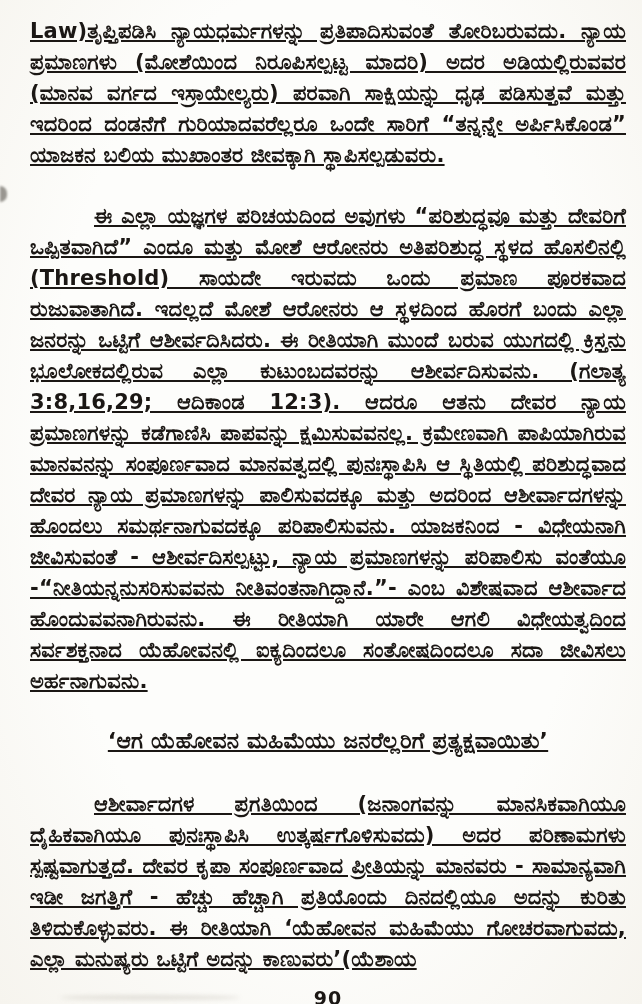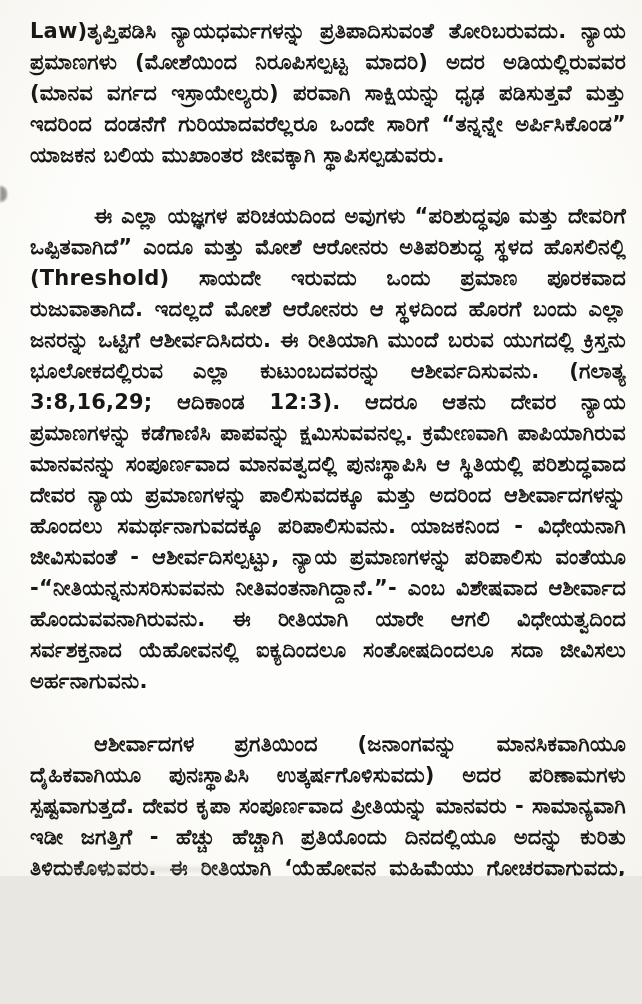--- a/index.html
+++ b/index.html
@@ -3,34 +3,35 @@
 <meta charset="utf-8">
 <style>
   html, body {
     margin: 0;
     padding: 0;
     background: #e9e7e2;
   }
   .page {
     position: relative;
     width: 642px;
-    height: 876px;
+    height: 1004px;
     margin: 0 auto;
     background: #fcfbf8;
     background-image: radial-gradient(ellipse at 50% 45%, #fdfdfb 60%, #f6f4ee 100%);
     overflow: hidden;
     box-sizing: border-box;
     padding: 16px 16px 0 30px;
     font-family: "DejaVu Sans", sans-serif;
     color: #1b1714;
     font-size: 21px;
     line-height: 31px;
     font-weight: 600;
     letter-spacing: 0.2px;
     text-align: justify;
+    text-decoration: underline;
   }
   .page p {
     margin: 0;
   }
   .para-continued {
     text-indent: 0;
   }
   .para-indented {
     margin-top: 30px !important;
     text-indent: 64px;
@@ -83,20 +84,21 @@
 <body>
 
 <div class="page">
 
   <div class="artifact-left-edge"></div>
 
   <p class="para-continued">Law)ತೃಪ್ತಿಪಡಿಸಿ ನ್ಯಾಯಧರ್ಮಗಳನ್ನು ಪ್ರತಿಪಾದಿಸುವಂತೆ ತೋರಿಬರುವದು. ನ್ಯಾಯ ಪ್ರಮಾಣಗಳು (ಮೋಶೆಯಿಂದ ನಿರೂಪಿಸಲ್ಪಟ್ಟ ಮಾದರಿ) ಅದರ ಅಡಿಯಲ್ಲಿರುವವರ (ಮಾನವ ವರ್ಗದ ಇಸ್ರಾಯೇಲ್ಯರು) ಪರವಾಗಿ ಸಾಕ್ಷಿಯನ್ನು ಧೃಢ ಪಡಿಸುತ್ತವೆ ಮತ್ತು ಇದರಿಂದ ದಂಡನೆಗೆ ಗುರಿಯಾದವರೆಲ್ಲರೂ ಒಂದೇ ಸಾರಿಗೆ “ತನ್ನನ್ನೇ ಅರ್ಪಿಸಿಕೊಂಡ” ಯಾಜಕನ ಬಲಿಯ ಮುಖಾಂತರ ಜೀವಕ್ಕಾಗಿ ಸ್ಥಾಪಿಸಲ್ಪಡುವರು.</p>
 
   <p class="para-indented">ಈ ಎಲ್ಲಾ ಯಜ್ಞಗಳ ಪರಿಚಯದಿಂದ ಅವುಗಳು “ಪರಿಶುದ್ಧವೂ ಮತ್ತು ದೇವರಿಗೆ ಒಪ್ಪಿತವಾಗಿದೆ” ಎಂದೂ ಮತ್ತು ಮೋಶೆ ಆರೋನರು ಅತಿಪರಿಶುದ್ಧ ಸ್ಥಳದ ಹೊಸಲಿನಲ್ಲಿ (Threshold) ಸಾಯದೇ ಇರುವದು ಒಂದು ಪ್ರಮಾಣ ಪೂರಕವಾದ ರುಜುವಾತಾಗಿದೆ. ಇದಲ್ಲದೆ ಮೋಶೆ ಆರೋನರು ಆ ಸ್ಥಳದಿಂದ ಹೊರಗೆ ಬಂದು ಎಲ್ಲಾ ಜನರನ್ನು ಒಟ್ಟಿಗೆ ಆಶೀರ್ವದಿಸಿದರು.  ಈ ರೀತಿಯಾಗಿ ಮುಂದೆ ಬರುವ ಯುಗದಲ್ಲಿ ಕ್ರಿಸ್ತನು ಭೂಲೋಕದಲ್ಲಿರುವ ಎಲ್ಲಾ ಕುಟುಂಬದವರನ್ನು ಆಶೀರ್ವದಿಸುವನು. (ಗಲಾತ್ಯ 3:8,16,29; ಆದಿಕಾಂಡ 12:3). ಆದರೂ ಆತನು ದೇವರ ನ್ಯಾಯ ಪ್ರಮಾಣಗಳನ್ನು ಕಡೆಗಾಣಿಸಿ ಪಾಪವನ್ನು ಕ್ಷಮಿಸುವವನಲ್ಲ. ಕ್ರಮೇಣವಾಗಿ ಪಾಪಿಯಾಗಿರುವ ಮಾನವನನ್ನು ಸಂಪೂರ್ಣವಾದ ಮಾನವತ್ವದಲ್ಲಿ ಪುನಃಸ್ಥಾಪಿಸಿ ಆ ಸ್ಥಿತಿಯಲ್ಲಿ ಪರಿಶುದ್ಧವಾದ ದೇವರ ನ್ಯಾಯ ಪ್ರಮಾಣಗಳನ್ನು ಪಾಲಿಸುವದಕ್ಕೂ ಮತ್ತು ಅದರಿಂದ ಆಶೀರ್ವಾದಗಳನ್ನು ಹೊಂದಲು ಸಮರ್ಥನಾಗುವದಕ್ಕೂ ಪರಿಪಾಲಿಸುವನು. ಯಾಜಕನಿಂದ - ವಿಧೇಯನಾಗಿ ಜೀವಿಸುವಂತೆ - ಆಶೀರ್ವದಿಸಲ್ಪಟ್ಟು, ನ್ಯಾಯ ಪ್ರಮಾಣಗಳನ್ನು ಪರಿಪಾಲಿಸು ವಂತೆಯೂ -“ನೀತಿಯನ್ನನುಸರಿಸುವವನು ನೀತಿವಂತನಾಗಿದ್ದಾನೆ.”- ಎಂಬ ವಿಶೇಷವಾದ ಆಶೀರ್ವಾದ ಹೊಂದುವವನಾಗಿರುವನು.  ಈ ರೀತಿಯಾಗಿ ಯಾರೇ ಆಗಲಿ ವಿಧೇಯತ್ವದಿಂದ ಸರ್ವಶಕ್ತನಾದ ಯೆಹೋವನಲ್ಲಿ ಐಕ್ಯದಿಂದಲೂ ಸಂತೋಷದಿಂದಲೂ ಸದಾ ಜೀವಿಸಲು ಅರ್ಹನಾಗುವನು.</p>
 
+  <h2 class="section-heading">‘ಆಗ ಯೆಹೋವನ ಮಹಿಮೆಯು ಜನರೆಲ್ಲರಿಗೆ ಪ್ರತ್ಯಕ್ಷವಾಯಿತು’</h2>
 
   <p class="para-after-heading">ಆಶೀರ್ವಾದಗಳ ಪ್ರಗತಿಯಿಂದ (ಜನಾಂಗವನ್ನು ಮಾನಸಿಕವಾಗಿಯೂ ದೈಹಿಕವಾಗಿಯೂ ಪುನಃಸ್ಥಾಪಿಸಿ ಉತ್ಕರ್ಷಗೊಳಿಸುವದು) ಅದರ ಪರಿಣಾಮಗಳು ಸ್ಪಷ್ಟವಾಗುತ್ತದೆ.  ದೇವರ ಕೃಪಾ ಸಂಪೂರ್ಣವಾದ ಪ್ರೀತಿಯನ್ನು ಮಾನವರು - ಸಾಮಾನ್ಯವಾಗಿ ಇಡೀ ಜಗತ್ತಿಗೆ - ಹೆಚ್ಚು ಹೆಚ್ಚಾಗಿ ಪ್ರತಿಯೊಂದು ದಿನದಲ್ಲಿಯೂ ಅದನ್ನು ಕುರಿತು ತಿಳಿದುಕೊಳ್ಳುವರು.  ಈ ರೀತಿಯಾಗಿ ‘ಯೆಹೋವನ ಮಹಿಮೆಯು ಗೋಚರವಾಗುವದು, ಎಲ್ಲಾ ಮನುಷ್ಯರು ಒಟ್ಟಿಗೆ ಅದನ್ನು ಕಾಣುವರು’(ಯೆಶಾಯ</p>
 
   <div class="page-number">90</div>
 
   <div class="artifact-bottom-smudge"></div>
 
 </div>
 
 </body></html>

